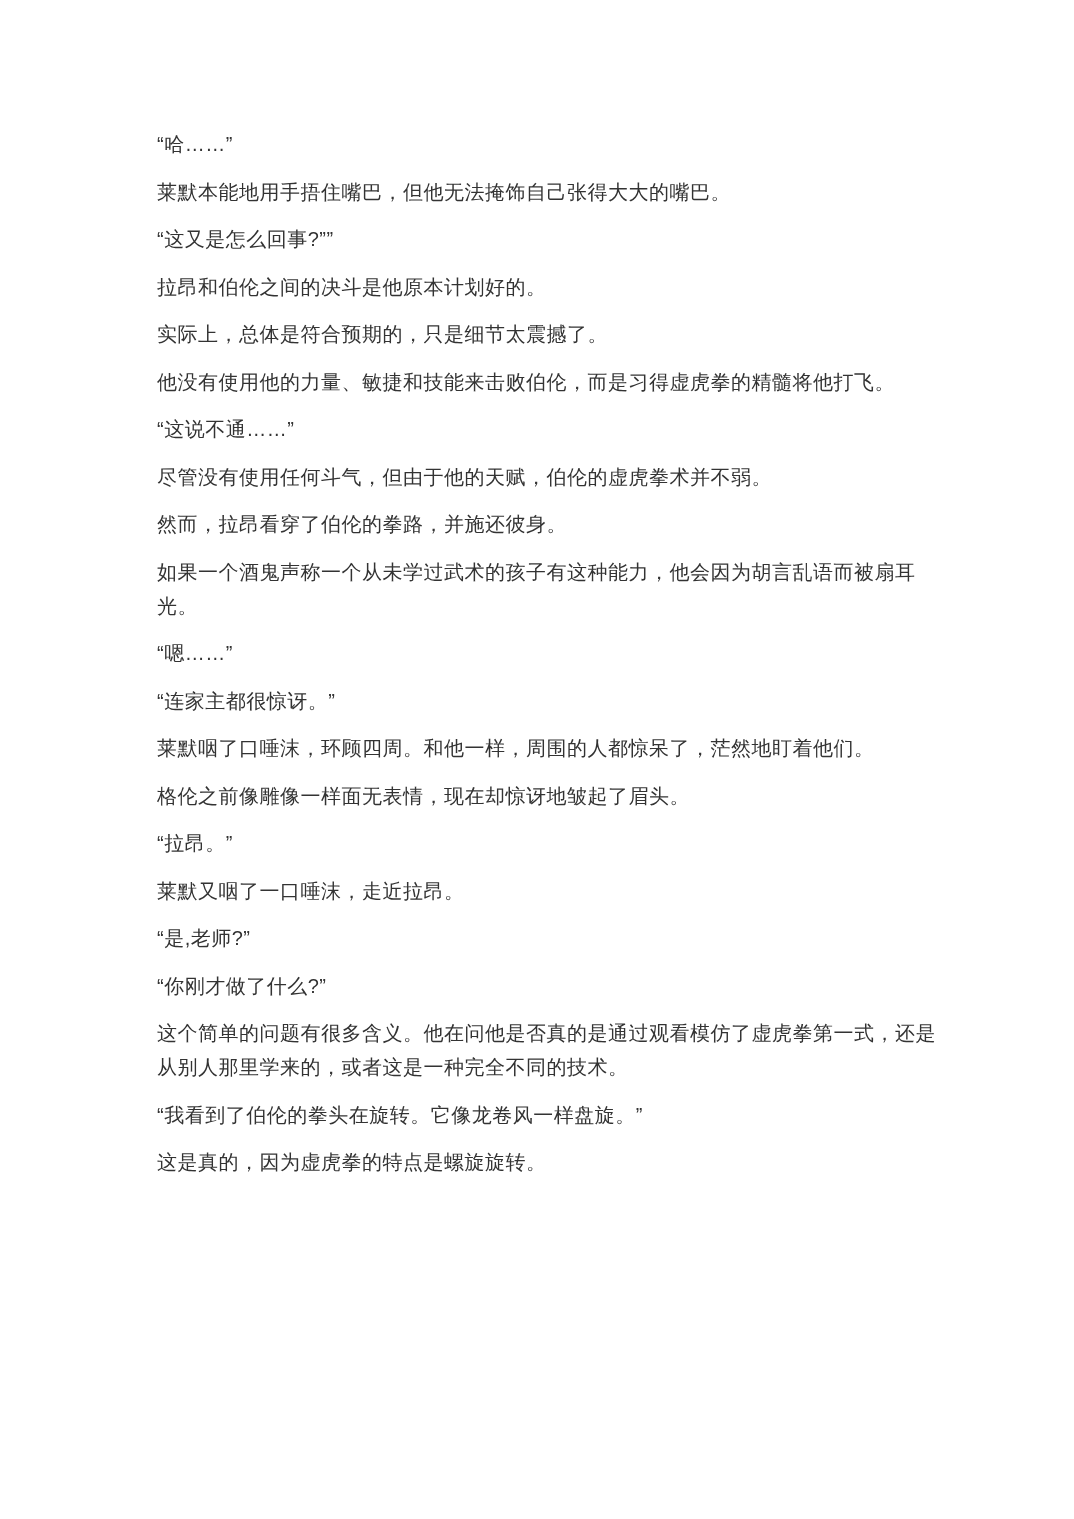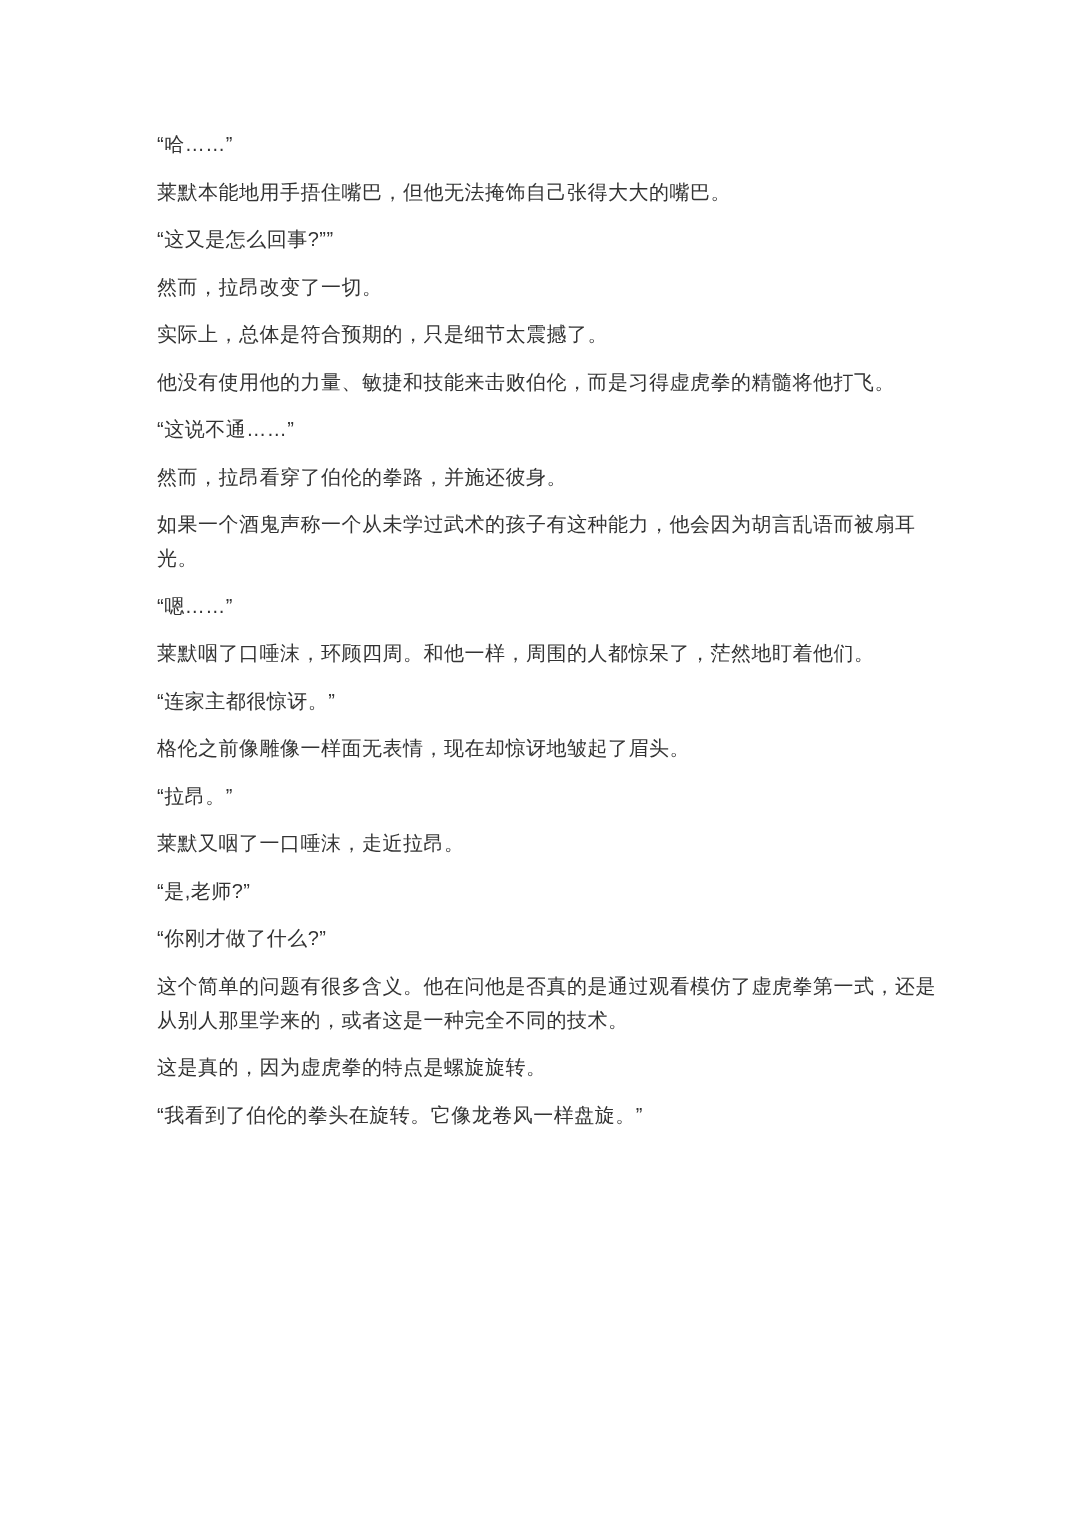--- a/index.html
+++ b/index.html
@@ -29,31 +29,32 @@
     word-break: break-all;
   }
 </style>
 </head>
 <body>
 
 <div class="page" style="background: rgb(255, 255, 255); color: rgb(51, 51, 51);">
   <p class="para">“哈……”</p>
   <p class="para">莱默本能地用手捂住嘴巴，但他无法掩饰自己张得大大的嘴巴。</p>
   <p class="para">“这又是怎么回事?””</p>
-  <p class="para">然而，拉昂改变了一切。</p>
+  <p class="para">拉昂和伯伦之间的决斗是他原本计划好的。</p>
   <p class="para">实际上，总体是符合预期的，只是细节太震撼了。</p>
   <p class="para">他没有使用他的力量、敏捷和技能来击败伯伦，而是习得虚虎拳的精髓将他打飞。</p>
   <p class="para">“这说不通……”</p>
+  <p class="para">尽管没有使用任何斗气，但由于他的天赋，伯伦的虚虎拳术并不弱。</p>
   <p class="para">然而，拉昂看穿了伯伦的拳路，并施还彼身。</p>
   <p class="para">如果一个酒鬼声称一个从未学过武术的孩子有这种能力，他会因为胡言乱语而被扇耳光。</p>
   <p class="para">“嗯……”</p>
+  <p class="para">“连家主都很惊讶。”</p>
   <p class="para">莱默咽了口唾沫，环顾四周。和他一样，周围的人都惊呆了，茫然地盯着他们。</p>
-  <p class="para">“连家主都很惊讶。”</p>
   <p class="para">格伦之前像雕像一样面无表情，现在却惊讶地皱起了眉头。</p>
   <p class="para">“拉昂。”</p>
   <p class="para">莱默又咽了一口唾沫，走近拉昂。</p>
   <p class="para">“是,老师?”</p>
   <p class="para">“你刚才做了什么?”</p>
   <p class="para">这个简单的问题有很多含义。他在问他是否真的是通过观看模仿了虚虎拳第一式，还是从别人那里学来的，或者这是一种完全不同的技术。</p>
+  <p class="para">“我看到了伯伦的拳头在旋转。它像龙卷风一样盘旋。”</p>
   <p class="para">这是真的，因为虚虎拳的特点是螺旋旋转。</p>
-  <p class="para">“我看到了伯伦的拳头在旋转。它像龙卷风一样盘旋。”</p>
   <p class="para"></p>
 </div>
 
 </body></html>

